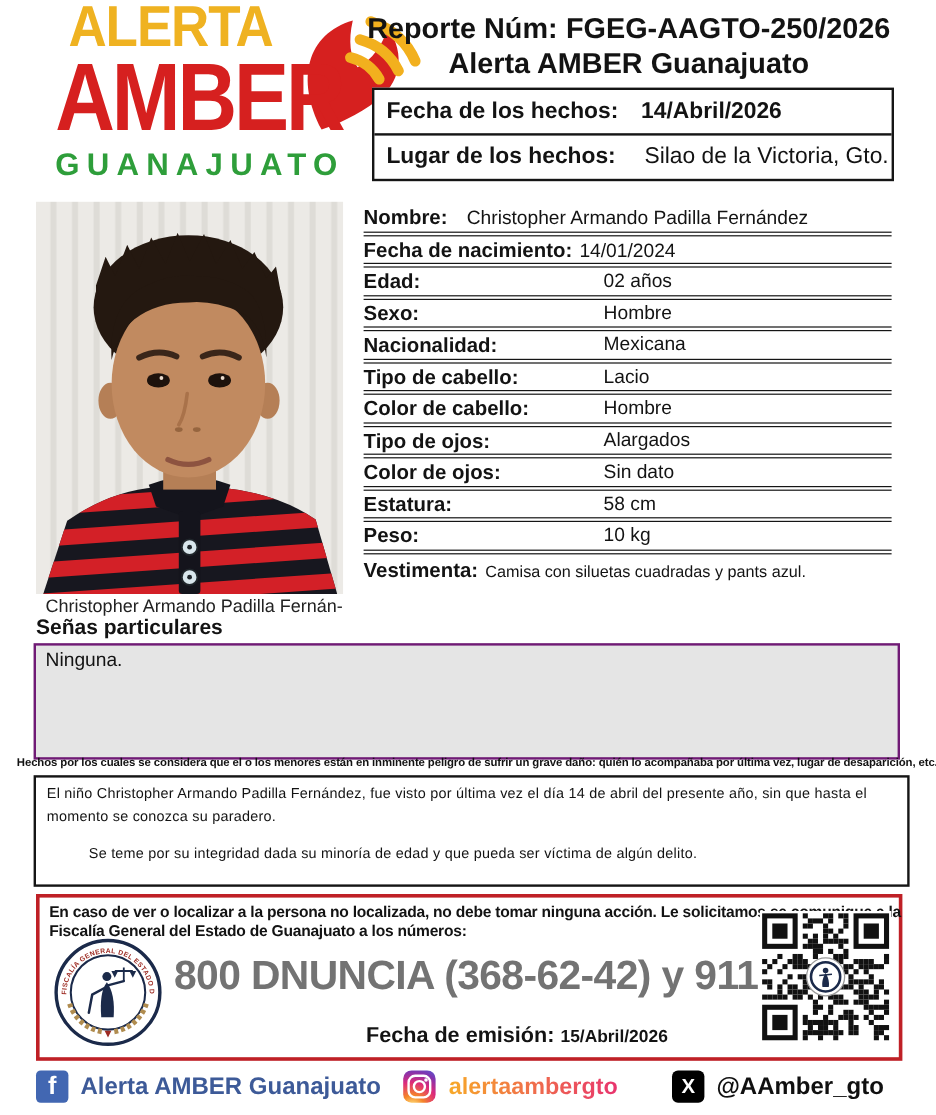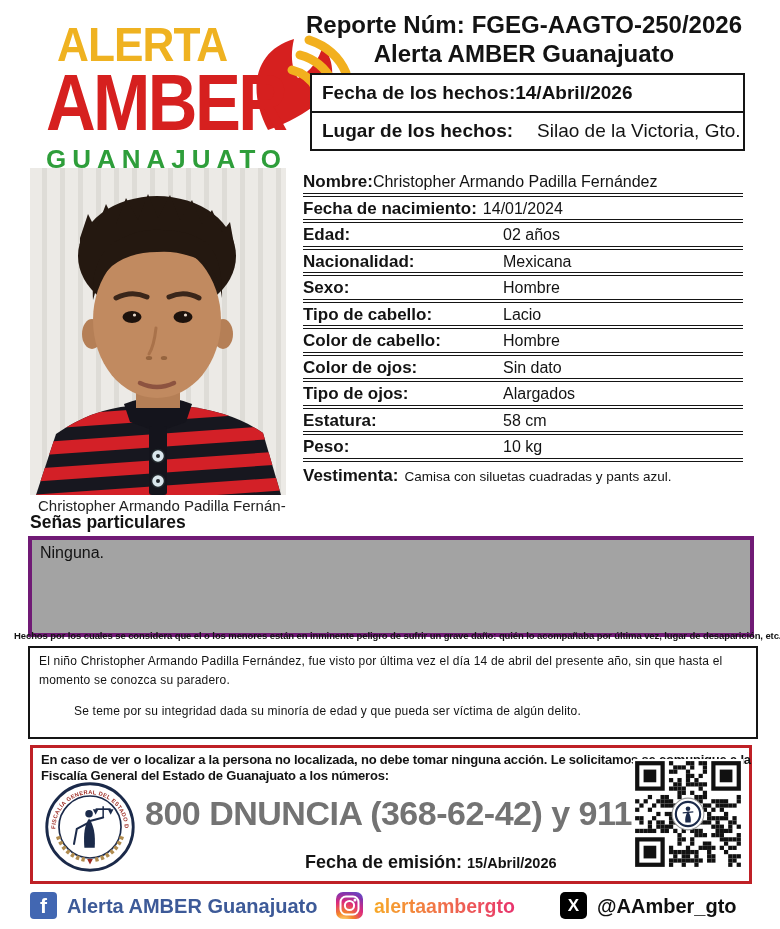--- a/index.html
+++ b/index.html
@@ -1,60 +1,60 @@
 <!DOCTYPE html>
 <html><head>
 <meta charset="utf-8">
 <style>
   html,body{margin:0;padding:0;background:#ffffff;}
   .page{position:relative;width:780px;height:929px;background:#fff;overflow:hidden;
         font-family:"Liberation Sans", sans-serif;color:#131313;}
   .abs{position:absolute;}
 
   
-  .logo{left:46px;top:22px;width:275px;height:150px;}
+  .logo{left:46px;top:0;width:275px;height:150px;}
   .logo-word1{font-size:48px;font-weight:800;color:#EFB221;letter-spacing:-1px;
               transform:scaleX(0.92);transform-origin:left top;line-height:46px;padding-left:12px;white-space:nowrap;}
   .logo-word2{font-size:80px;font-weight:800;color:#D6201F;letter-spacing:-3px;
               transform:scaleX(0.86);transform-origin:left top;line-height:66px;margin-top:2px;white-space:nowrap;}
   .logo-word3{font-size:26px;font-weight:800;color:#2E9E3A;letter-spacing:6px;margin-top:8px;white-space:nowrap;}
   .horn{left:196px;top:4px;width:115px;height:112px;}
 
   
   .hdr{left:300px;top:10px;width:448px;text-align:center;font-weight:bold;}
   .hdr-line{font-size:24px;line-height:29px;white-space:nowrap;}
   .hdr-line span{white-space:nowrap;}
   .hdr .gap{display:inline-block;width:7px;}
 
   .incident-box{left:310px;top:73px;width:431px;border:2.5px solid #151515;background:#fff;}
   .inc-row{height:36px;line-height:36px;padding-left:10px;font-size:19px;white-space:nowrap;}
   .inc-row.first{border-bottom:2.5px solid #151515;}
   .inc-label{font-weight:bold;margin-top:16px;}
-  .inc-row.first .inc-value{font-weight:bold;margin-left:0;}
+  .inc-row.first .inc-value{font-weight:bold;margin-left:19px;}
   .inc-row.second .inc-value{font-weight:400;margin-left:24px;}
 
   
   .photo{left:30px;top:168px;width:256px;height:327px;}
   .photo svg{display:block;}
   .caption{left:38px;top:497px;font-size:15px;color:#222;white-space:nowrap;}
 
   
   .details{left:303px;top:170px;width:440px;}
   .drow{position:relative;height:22.5px;line-height:23px;border-bottom:4px double #151515;font-size:17px;white-space:nowrap;}
   .drow.last{border-bottom:none;height:26px;line-height:27px;}
   .dlabel{font-weight:bold;}
   .dvalue{font-weight:400;font-size:16px;}
   .drow.col .dvalue{position:absolute;left:200px;top:0;}
-  .drow.in1 .dvalue{font-size:16px;}
+  .drow.in1 .dvalue{margin-left:16px;font-size:16px;}
   .drow.in2 .dvalue{margin-left:6px;}
   .drow.last .dvalue{margin-left:6px;font-size:13.5px;}
 
   
   .senas-title{left:30px;top:512px;font-size:17.5px;font-weight:bold;}
-  .senas-box{left:28px;top:536px;width:718px;height:93px;border:4px solid #701a75;background:#a3a3a3;}
+  .senas-box{left:28px;top:536px;width:718px;height:93px;border:2px solid #701a75;background:#e5e5e5;}
   .senas-content{padding:4px 8px;font-size:16px;}
 
   .note{left:14px;top:630px;width:766px;font-size:9.5px;font-weight:600;white-space:nowrap;letter-spacing:-0.1px;}
 
   
   .desc-box{left:28px;top:646px;width:726px;height:89px;border:2px solid #151515;background:#fff;}
   .desc-box p{margin:0;padding:0 9px;font-size:12px;line-height:19px;letter-spacing:0.2px;}
   .desc-box p.p1{margin-top:4px;}
   .desc-box p.p2{margin-top:12px;margin-left:35px;}
 
@@ -168,26 +168,26 @@
 
       <path d="M110,215 Q127,223 144,215" stroke="#8d5340" stroke-width="4.5" fill="none" stroke-linecap="round"></path>
     </svg>
   </div>
   <div class="abs caption">Christopher Armando Padilla Fernán-</div>
 
   <div class="abs details">
     <div class="drow in1"><span class="dlabel">Nombre:</span><span class="dvalue">Christopher Armando Padilla Fernández</span></div>
     <div class="drow in2"><span class="dlabel">Fecha de nacimiento:</span><span class="dvalue">14/01/2024</span></div>
     <div class="drow col"><span class="dlabel">Edad:</span><span class="dvalue">02 años</span></div>
+    <div class="drow col"><span class="dlabel">Sexo:</span><span class="dvalue">Hombre</span></div>
     <div class="drow col"><span class="dlabel">Nacionalidad:</span><span class="dvalue">Mexicana</span></div>
-    <div class="drow col"><span class="dlabel">Sexo:</span><span class="dvalue">Hombre</span></div>
     <div class="drow col"><span class="dlabel">Tipo de cabello:</span><span class="dvalue">Lacio</span></div>
     <div class="drow col"><span class="dlabel">Color de cabello:</span><span class="dvalue">Hombre</span></div>
+    <div class="drow col"><span class="dlabel">Tipo de ojos:</span><span class="dvalue">Alargados</span></div>
     <div class="drow col"><span class="dlabel">Color de ojos:</span><span class="dvalue">Sin dato</span></div>
-    <div class="drow col"><span class="dlabel">Tipo de ojos:</span><span class="dvalue">Alargados</span></div>
     <div class="drow col"><span class="dlabel">Estatura:</span><span class="dvalue">58 cm</span></div>
     <div class="drow col"><span class="dlabel">Peso:</span><span class="dvalue">10 kg</span></div>
     <div class="drow last"><span class="dlabel">Vestimenta:</span><span class="dvalue">Camisa con siluetas cuadradas y pants azul.</span></div>
   </div>
 
   <div class="abs senas-title">Señas particulares</div>
   <div class="abs senas-box">
     <div class="senas-content">Ninguna.</div>
   </div>
 

